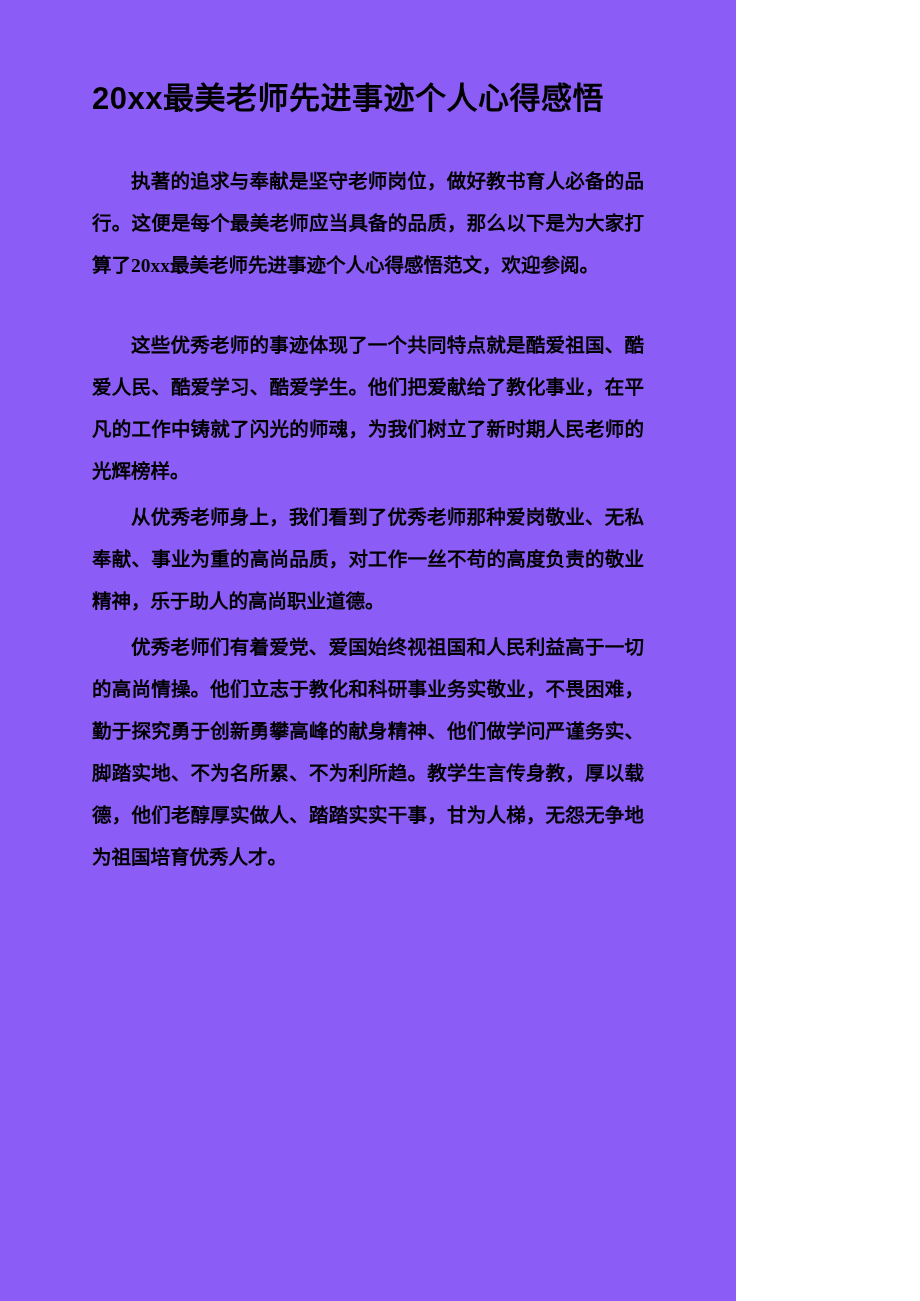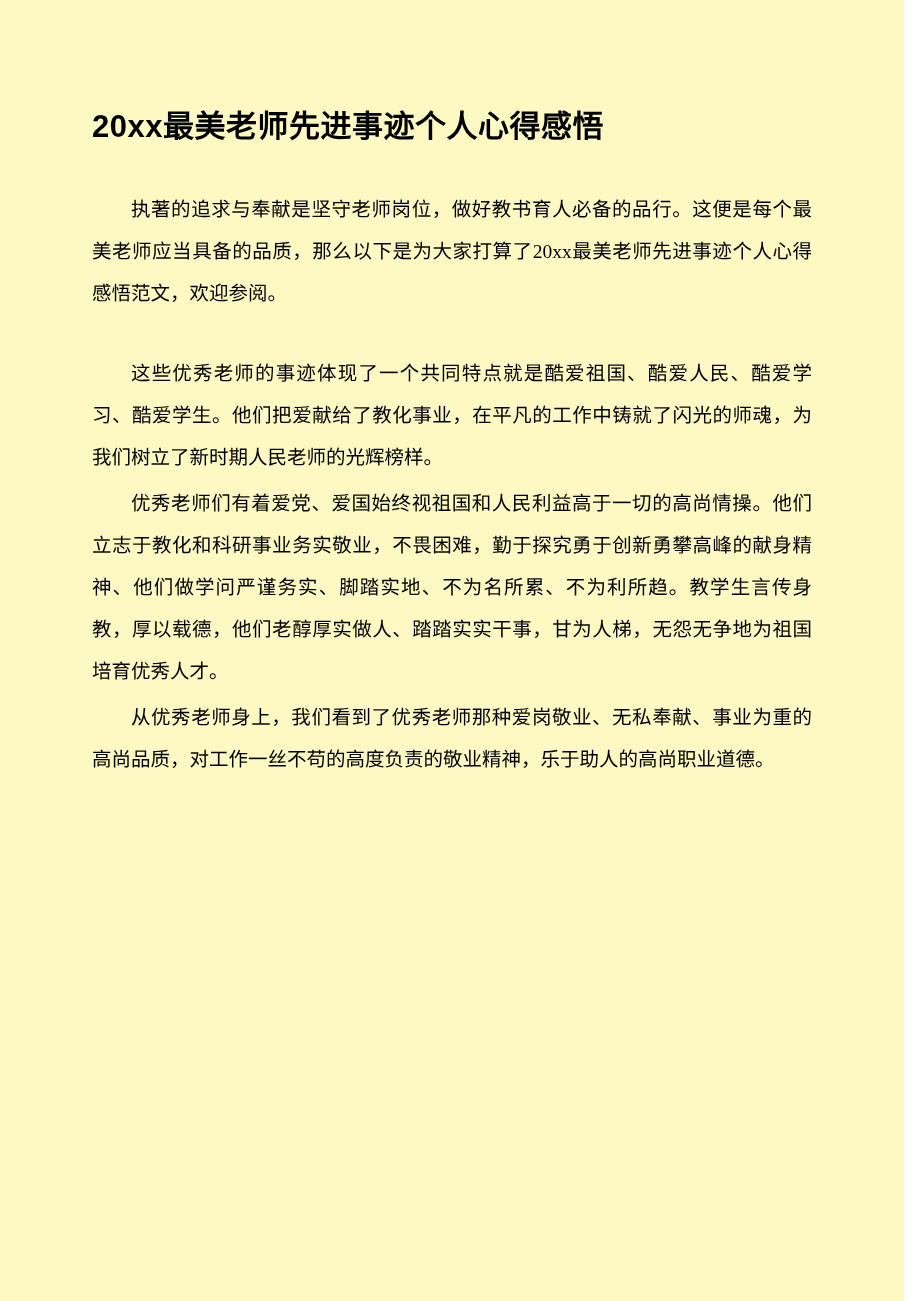--- a/index.html
+++ b/index.html
@@ -10,44 +10,45 @@
   }
   body {
     width: 920px;
     height: 1301px;
     font-family: "Liberation Serif", "DejaVu Serif", serif;
     color: #000000;
     overflow: hidden;
   }
   .page {
     box-sizing: border-box;
-    width: 904px;
+    width: 736px;
     height: 1301px;
-    padding: 108px 92px 40px 92px;
-    background: #fef9c3;
+    padding: 80px 92px 40px 92px;
+    background: #8b5cf6;
     position: relative;
   }
   .doc-title {
     font-family: "Liberation Sans", "DejaVu Sans", sans-serif;
     font-weight: bold;
     font-size: 31px;
     line-height: 1.25;
     letter-spacing: 0.5px;
     margin: 0 0 42px 0;
     color: #000000;
     white-space: nowrap;
   }
   .para {
     font-size: 19.5px;
     line-height: 42px;
     text-align: justify;
     text-justify: inter-ideograph;
     margin: 0 0 4px 0;
     text-indent: 2em;
     color: #000000;
+    font-weight: bold;
   }
   .para.heading-line {
     text-indent: 2em;
     margin-top: 30px;
     margin-bottom: 2px;
   }
   .spacer-lg {
     height: 34px;
   }
 </style>
@@ -59,18 +60,18 @@
   <h1 class="doc-title">20xx最美老师先进事迹个人心得感悟</h1>
 
   <p class="para">执著的追求与奉献是坚守老师岗位，做好教书育人必备的品行。这便是每个最美老师应当具备的品质，那么以下是为大家打算了20xx最美老师先进事迹个人心得感悟范文，欢迎参阅。</p>
 
   <div class="spacer-lg"></div>
 
 
 
   <p class="para">这些优秀老师的事迹体现了一个共同特点就是酷爱祖国、酷爱人民、酷爱学习、酷爱学生。他们把爱献给了教化事业，在平凡的工作中铸就了闪光的师魂，为我们树立了新时期人民老师的光辉榜样。</p>
 
+  <p class="para">从优秀老师身上，我们看到了优秀老师那种爱岗敬业、无私奉献、事业为重的高尚品质，对工作一丝不苟的高度负责的敬业精神，乐于助人的高尚职业道德。</p>
+
   <p class="para">优秀老师们有着爱党、爱国始终视祖国和人民利益高于一切的高尚情操。他们立志于教化和科研事业务实敬业，不畏困难，勤于探究勇于创新勇攀高峰的献身精神、他们做学问严谨务实、脚踏实地、不为名所累、不为利所趋。教学生言传身教，厚以载德，他们老醇厚实做人、踏踏实实干事，甘为人梯，无怨无争地为祖国培育优秀人才。</p>
-
-  <p class="para">从优秀老师身上，我们看到了优秀老师那种爱岗敬业、无私奉献、事业为重的高尚品质，对工作一丝不苟的高度负责的敬业精神，乐于助人的高尚职业道德。</p>
 
 
 </div>
 
 </body></html>

